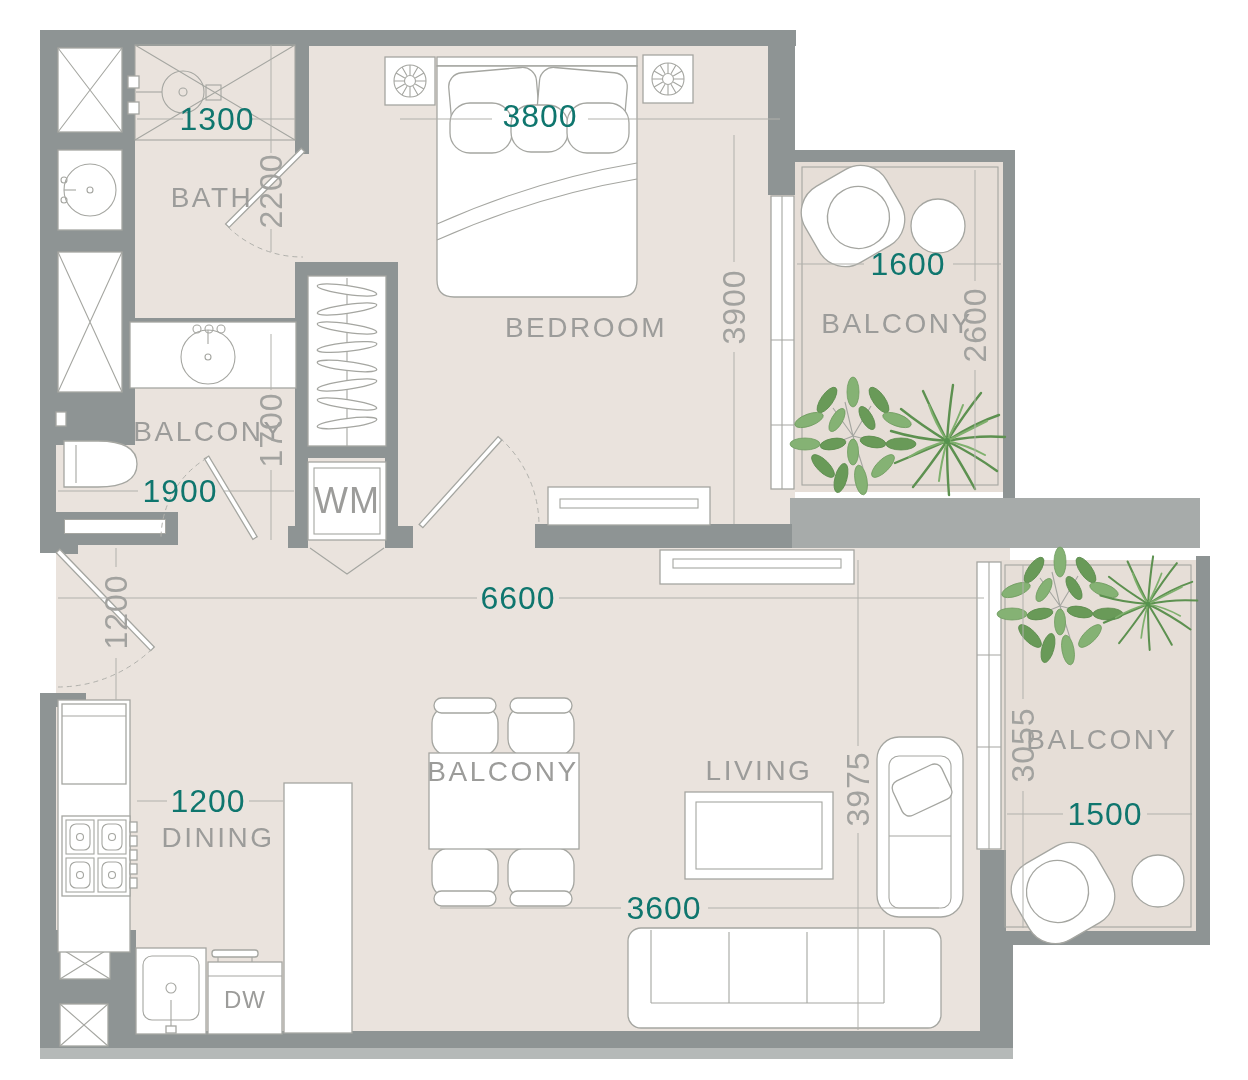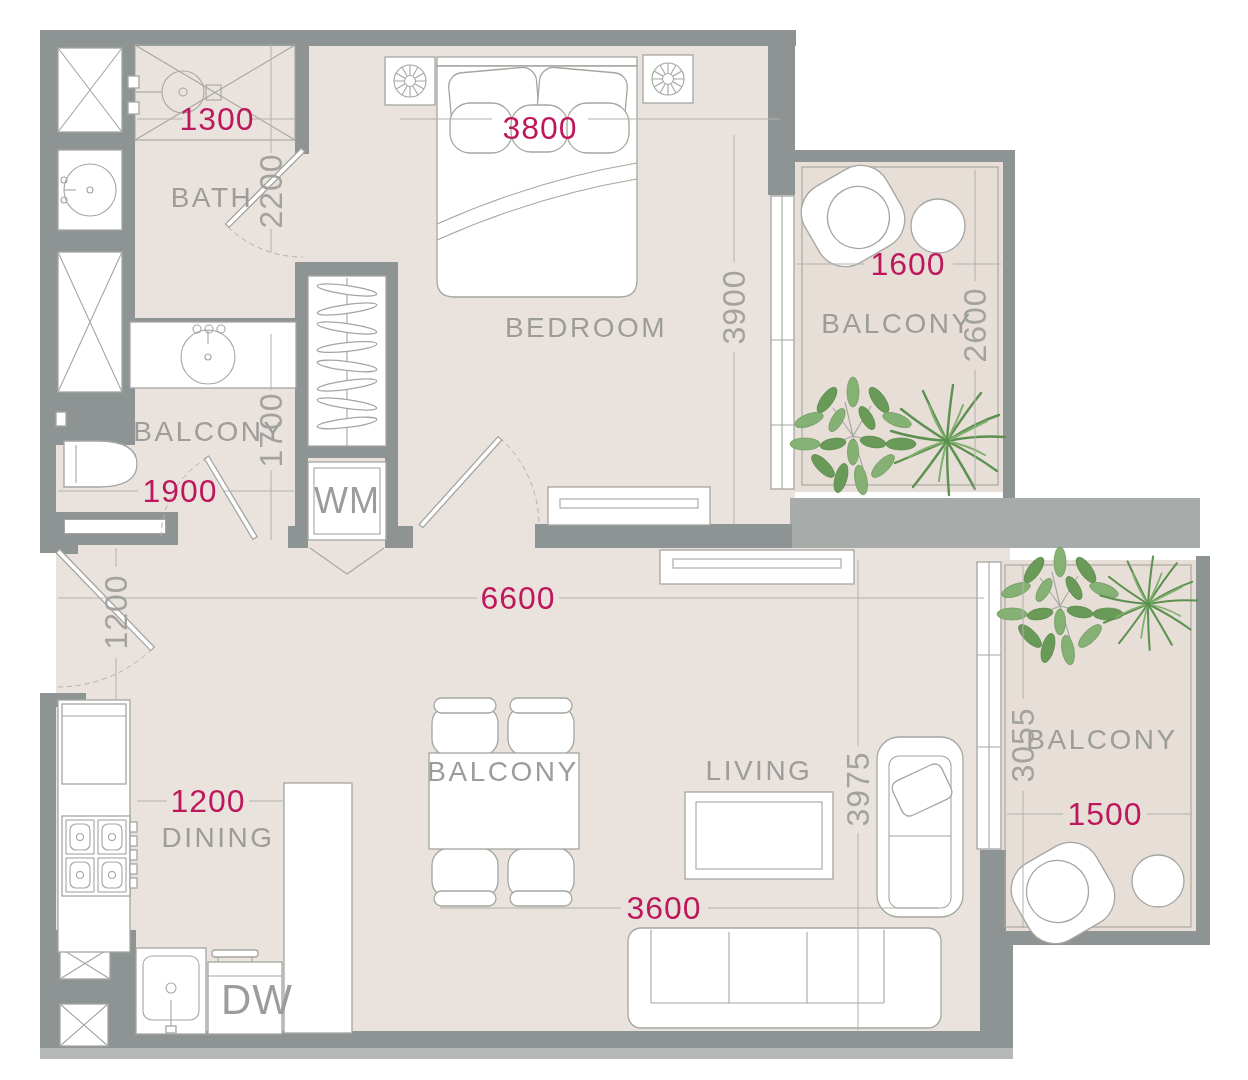--- a/index.html
+++ b/index.html
@@ -7,21 +7,21 @@
          font-family:"Liberation Sans",sans-serif;}
   .abs{position:absolute;}
   .floor{background:#eae3dd;}
   .bfloor{background:#e6ded7;}
   .w{background:#8e9494;}
   .slab{background:#a7abaa;}
   .ws{background:#b5b9b8;}
   .lbl{position:absolute;transform:translate(-50%,-50%);font-size:28px;letter-spacing:2.5px;
        color:#9c9c9a;white-space:nowrap;}
   .dimh{position:absolute;transform:translate(-50%,-50%);font-size:32px;letter-spacing:1px;
-        color:#be185d;white-space:nowrap;}
+        color:#0f766e;white-space:nowrap;}
   .dimv{position:absolute;transform:translate(-50%,-50%) rotate(-90deg);font-size:32px;
         letter-spacing:1px;color:#a2a29f;white-space:nowrap;}
   .app{position:absolute;transform:translate(-50%,-50%);font-size:36px;letter-spacing:1px;
        color:#9c9c9a;white-space:nowrap;}
   svg{position:absolute;left:0;top:0;}
   .f{fill:#fff;stroke:#a5a6a1;stroke-width:1.3;}
   .o{fill:none;stroke:#a5a6a1;stroke-width:1.1;}
   .d{fill:none;stroke:#b1b1ac;stroke-width:1;}
   .dash{stroke-dasharray:5 4;}
   .lf1{fill:#85b274;stroke:#6f9c5f;stroke-width:.8;}
@@ -320,25 +320,25 @@
 
   <div class="lbl" style="left:212px;top:198px">BATH</div>
   <div class="lbl" style="left:209px;top:432px">BALCONY</div>
   <div class="lbl" style="left:586px;top:328px">BEDROOM</div>
   <div class="lbl" style="left:897px;top:324px">BALCONY</div>
   <div class="lbl" style="left:218px;top:838px">DINING</div>
   <div class="lbl" style="left:503px;top:772px">BALCONY</div>
   <div class="lbl" style="left:759px;top:771px">LIVING</div>
   <div class="lbl" style="left:1102px;top:740px">BALCONY</div>
   <div class="app" style="left:347px;top:501px">WM</div>
-  <div class="app" style="left:257px;top:1000px;font-size:42px">DW</div>
+  <div class="app" style="left:245px;top:1000px;font-size:24px">DW</div>
 
   <div class="dimh" style="left:217px;top:119px">1300</div>
   <div class="dimv" style="left:271px;top:191px">2200</div>
-  <div class="dimh" style="left:540px;top:128px">3800</div>
+  <div class="dimh" style="left:540px;top:116px">3800</div>
   <div class="dimv" style="left:734px;top:307px">3900</div>
   <div class="dimh" style="left:908px;top:264px">1600</div>
   <div class="dimv" style="left:975px;top:325px">2600</div>
   <div class="dimv" style="left:271px;top:430px">1700</div>
   <div class="dimh" style="left:180px;top:491px">1900</div>
   <div class="dimv" style="left:116px;top:612px">1200</div>
   <div class="dimh" style="left:518px;top:598px">6600</div>
   <div class="dimh" style="left:208px;top:801px">1200</div>
   <div class="dimv" style="left:858px;top:789px">3975</div>
   <div class="dimh" style="left:664px;top:908px">3600</div>

